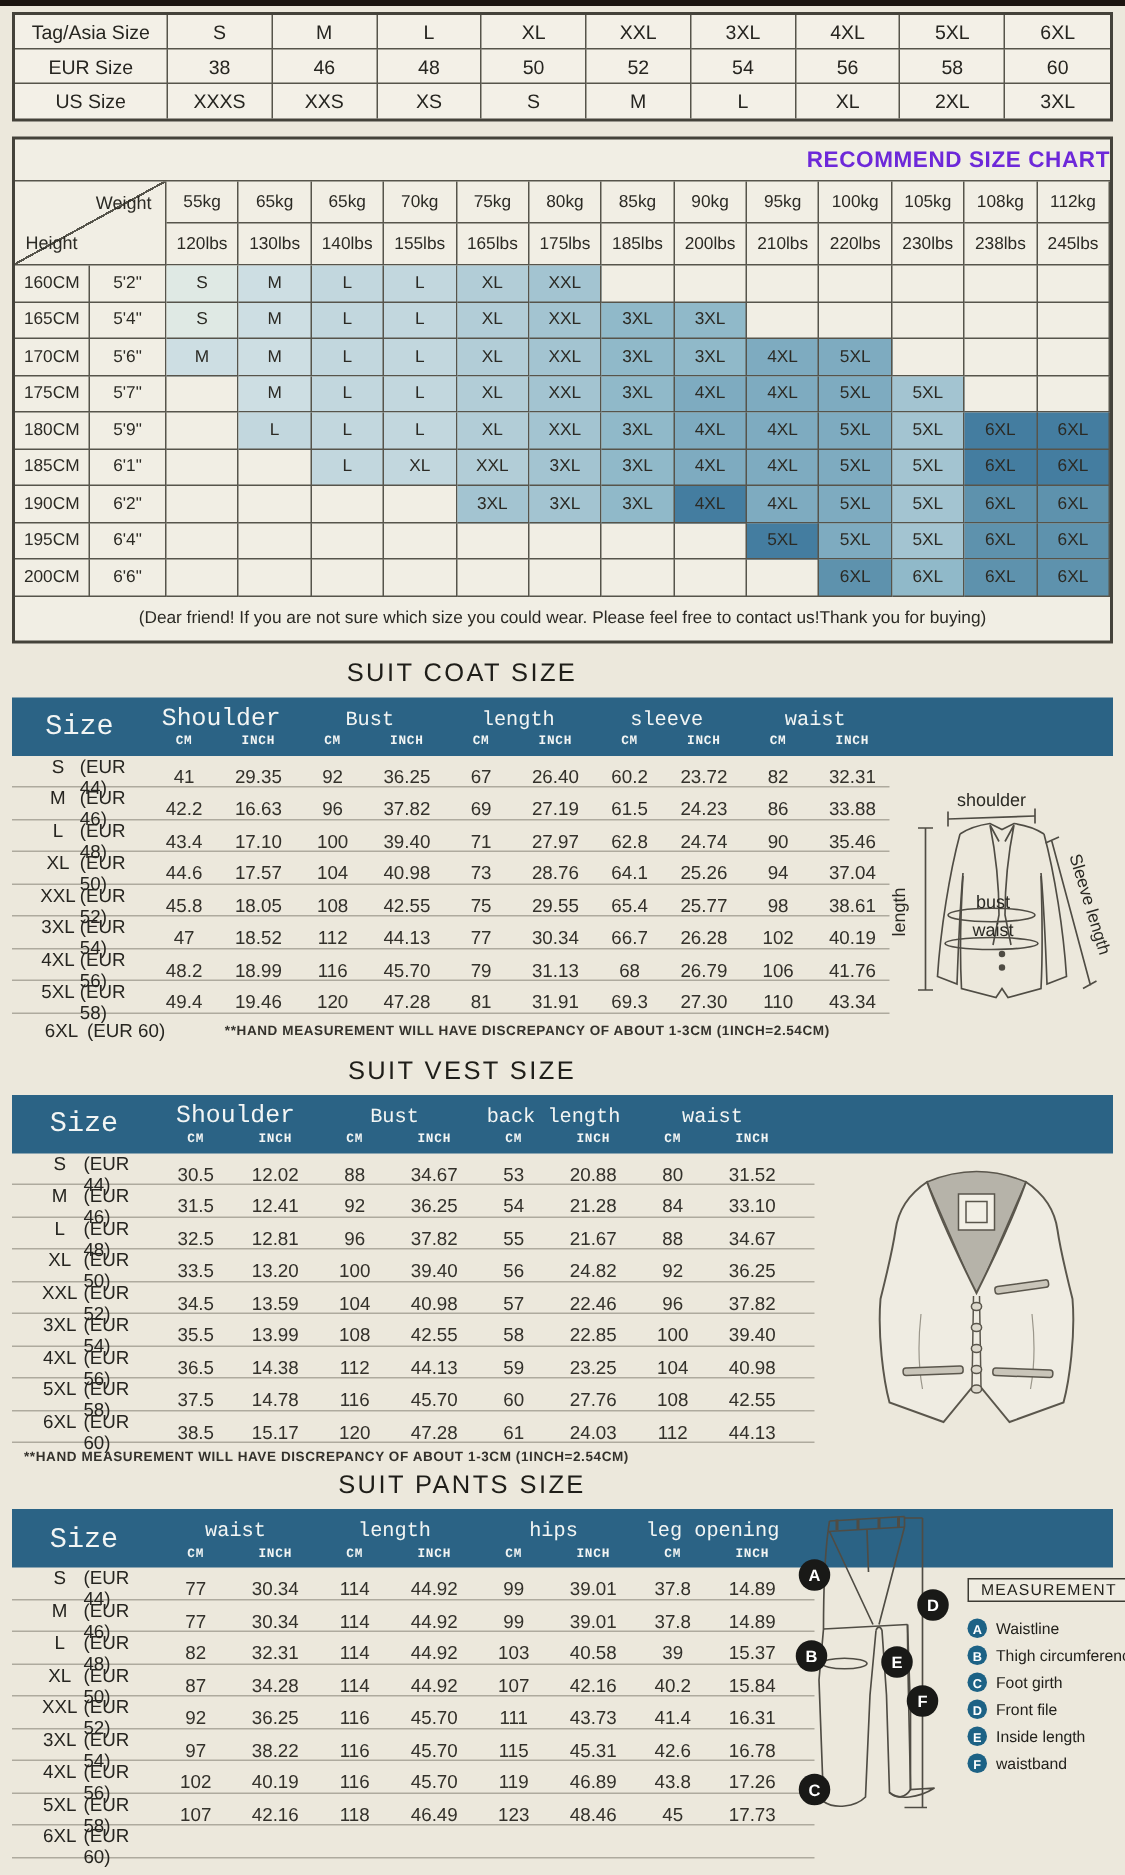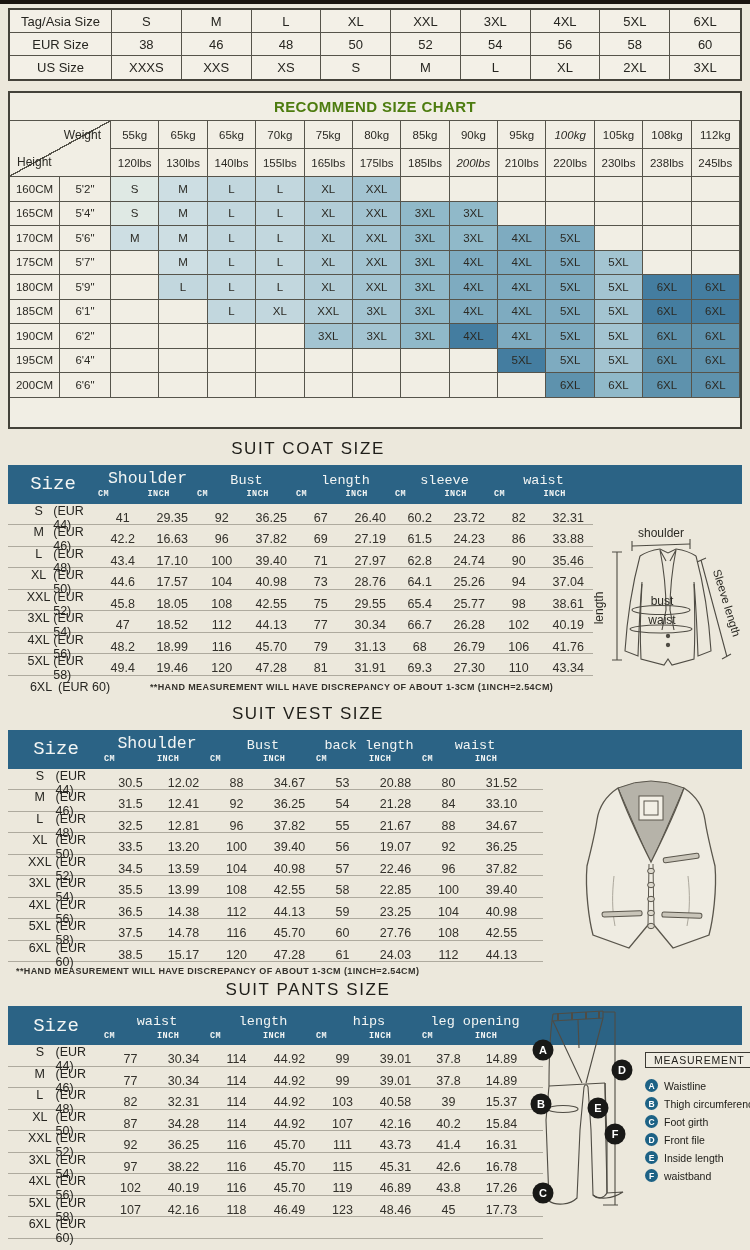--- a/index.html
+++ b/index.html
@@ -11,21 +11,21 @@
   .tbl{width:734px;margin:4px auto 0;border:2px solid #44423a;background:#f3f0e7;box-sizing:border-box;}
   .tbl-title{background:#2b6385;color:#f6f7f4;text-align:center;font-weight:bold;font-size:15px;
              letter-spacing:.6px;padding:4px 0;border-bottom:1px solid #44423a;}
   .cmp-grid{display:grid;grid-template-columns:102px repeat(9,1fr);grid-auto-rows:23px;}
   .cmp-grid>div{border-right:1px solid #56544b;border-bottom:1px solid #56544b;
                 display:flex;align-items:center;justify-content:center;font-size:13px;}
   .cmp-grid>div:nth-child(10n){border-right:none;}
   .cmp-grid>div:nth-last-child(-n+10){border-bottom:none;}
 
   #rec{margin-top:10px;background:#f1eee4;}
-  .rec-title{text-align:center;font-weight:bold;font-size:15px;color:#4d7c0f;padding:5px 0;
+  .rec-title{text-align:right;font-weight:bold;font-size:15px;color:#6d28d9;padding:5px 0;
              border-bottom:1px solid #56544b;letter-spacing:.4px;}
   .rec-grid{display:grid;grid-template-columns:50px 51px repeat(13,1fr);
             grid-template-rows:28px 28px repeat(9,24.5px) 29px;}
   .rec-grid>div{border-right:1px solid #56544b;border-bottom:1px solid #56544b;
                 display:flex;align-items:center;justify-content:center;font-size:11.5px;color:#2b2a24;}
   .rg-corner{grid-row:1/3;grid-column:1/3;position:relative;
      background:linear-gradient(to bottom right,transparent calc(50% - .7px),#56544b calc(50% - .7px),
                 #56544b calc(50% + .7px),transparent calc(50% + .7px));}
   .rg-w{position:absolute;top:7px;right:9px;font-size:12px;}
   .rg-h{position:absolute;bottom:7px;left:7px;font-size:12px;}
@@ -37,21 +37,21 @@
          letter-spacing:1.6px;color:#1f1e19;}
 
   
   .band{width:734px;margin:2px auto 0;background:#2b6385;color:#f2f5f4;padding:3px 0 3px;}
   .band-grid{display:grid;grid-template-rows:20px 13px;font-family:Liberation Mono, monospace;}
   .coat-cols{grid-template-columns:90px repeat(10,49.5px);}
   .v-cols{grid-template-columns:96px repeat(8,53px);}
   .band-size{grid-row:1/3;display:flex;align-items:center;justify-content:center;font-size:19px;}
   .band-group{text-align:center;font-size:13.5px;align-self:end;grid-row:1;}
   .band-group.big{font-size:16.5px;}
-  .band-unit{font-size:8.5px;font-weight:bold;letter-spacing:.5px;grid-row:2;align-self:center;}
+  .band-unit{text-align:center;font-size:8.5px;font-weight:bold;letter-spacing:.5px;grid-row:2;align-self:center;}
   .m-rows{margin-left:8px;}
   .m-row{display:grid;height:20.5px;align-items:center;border-bottom:1px solid #aeaa9e;}
   .m-row.coat-cols{width:585px;}
   .m-row.v-cols{width:535px;}
   .m-size{display:flex;font-size:12.5px;padding-left:16px;}
   .m-code{width:34px;text-align:center;}
   .m-val{text-align:center;font-size:12.5px;color:#33312b;}
   .m-lastrow{display:flex;align-items:center;height:22px;margin-left:8px;width:585px;}
   .m-note{font-size:9px;font-weight:bold;letter-spacing:.4px;color:#33312b;}
   .m-lastrow .m-note{flex:1;text-align:center;}
@@ -121,32 +121,32 @@
     </div>
   <div class="rg-head" style="grid-row: 1;">55kg</div>
       <div class="rg-head" style="grid-row: 1;">65kg</div>
       <div class="rg-head" style="grid-row: 1;">65kg</div>
       <div class="rg-head" style="grid-row: 1;">70kg</div>
       <div class="rg-head" style="grid-row: 1;">75kg</div>
       <div class="rg-head" style="grid-row: 1;">80kg</div>
       <div class="rg-head" style="grid-row: 1;">85kg</div>
       <div class="rg-head" style="grid-row: 1;">90kg</div>
       <div class="rg-head" style="grid-row: 1;">95kg</div>
-      <div class="rg-head" style="grid-row: 1; font-style: italic;">100kg</div>
+      <div class="rg-head" style="grid-row: 1;">100kg</div>
       <div class="rg-head" style="grid-row: 1;">105kg</div>
       <div class="rg-head" style="grid-row: 1;">108kg</div>
       <div class="rg-head" style="grid-row: 1;">112kg</div>
       <div class="rg-head" style="grid-row: 2;">120lbs</div>
       <div class="rg-head" style="grid-row: 2;">130lbs</div>
       <div class="rg-head" style="grid-row: 2;">140lbs</div>
       <div class="rg-head" style="grid-row: 2;">155lbs</div>
       <div class="rg-head" style="grid-row: 2;">165lbs</div>
       <div class="rg-head" style="grid-row: 2;">175lbs</div>
       <div class="rg-head" style="grid-row: 2;">185lbs</div>
-      <div class="rg-head" style="grid-row: 2; font-style: italic;">200lbs</div>
+      <div class="rg-head" style="grid-row: 2;">200lbs</div>
       <div class="rg-head" style="grid-row: 2;">210lbs</div>
       <div class="rg-head" style="grid-row: 2;">220lbs</div>
       <div class="rg-head" style="grid-row: 2;">230lbs</div>
       <div class="rg-head" style="grid-row: 2;">238lbs</div>
       <div class="rg-head" style="grid-row: 2;">245lbs</div>
       <div class="rg-cell">160CM</div>
       <div class="rg-cell">5'2"</div>
       <div class="rg-cell" style="background: rgb(223, 233, 228);">S</div>
       <div class="rg-cell" style="background: rgb(205, 222, 227);">M</div>
       <div class="rg-cell" style="background: rgb(194, 215, 222);">L</div>
@@ -273,20 +273,21 @@
       <div class="rg-cell"></div>
       <div class="rg-cell"></div>
       <div class="rg-cell"></div>
       <div class="rg-cell"></div>
       <div class="rg-cell"></div>
       <div class="rg-cell"></div>
       <div class="rg-cell" style="background: rgb(94, 146, 173);">6XL</div>
       <div class="rg-cell" style="background: rgb(144, 185, 201);">6XL</div>
       <div class="rg-cell" style="background: rgb(94, 146, 173);">6XL</div>
       <div class="rg-cell" style="background: rgb(94, 146, 173);">6XL</div>
+      <div class="rg-note">(Dear friend! If you are not sure which size you could wear. Please feel free to contact us!Thank you for buying)</div>
     </div>
 </div>
 
 <div class="sec-h">SUIT COAT SIZE</div>
 <div class="band">
   <div class="band-grid coat-cols" id="coat-band">
       <div class="band-size">Size</div>
       <div class="band-group big" style="grid-column: 2 / 4;">Shoulder</div>
       <div class="band-group" style="grid-column: 4 / 6;">Bust</div>
       <div class="band-group" style="grid-column: 6 / 8;">length</div>
@@ -506,21 +507,21 @@
     <div class="m-row v-cols">
       <div class="m-size">
         <div class="m-code">XL</div>
         <div class="m-eur">(EUR 50)</div>
       </div>
       <div class="m-val">33.5</div>
       <div class="m-val">13.20</div>
       <div class="m-val">100</div>
       <div class="m-val">39.40</div>
       <div class="m-val">56</div>
-      <div class="m-val">19.07</div>
+      <div class="m-val">24.82</div>
       <div class="m-val">92</div>
       <div class="m-val">36.25</div>
     </div>
     <div class="m-row v-cols">
       <div class="m-size">
         <div class="m-code">XXL</div>
         <div class="m-eur">(EUR 52)</div>
       </div>
       <div class="m-val">34.5</div>
       <div class="m-val">13.59</div>

